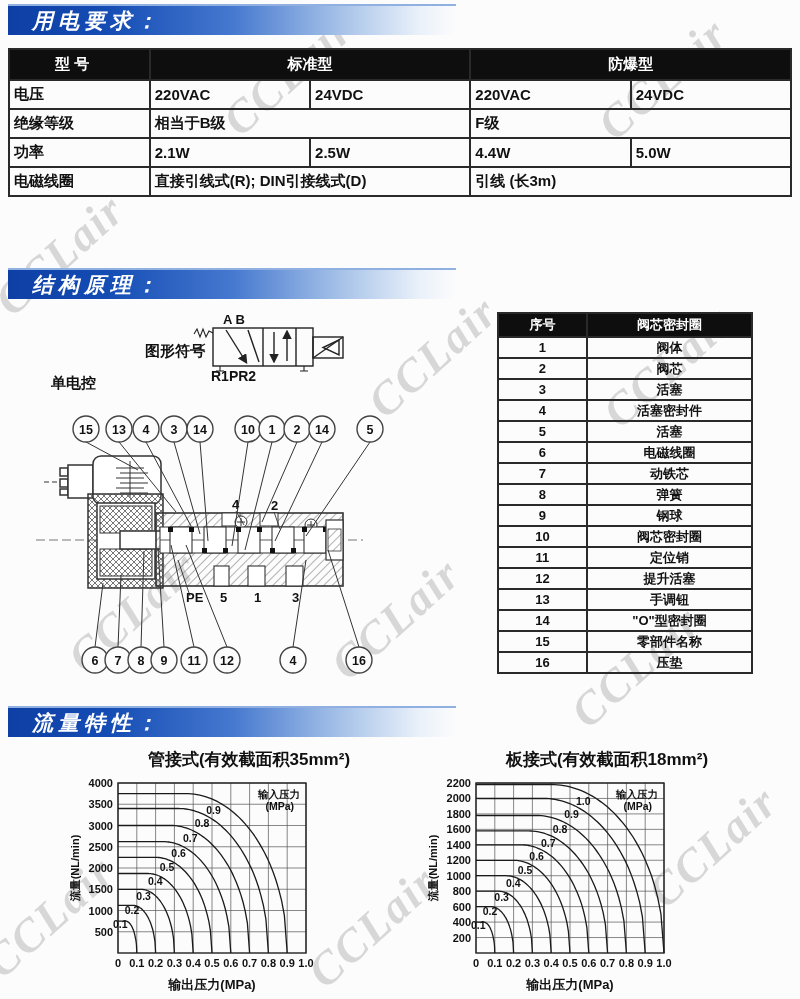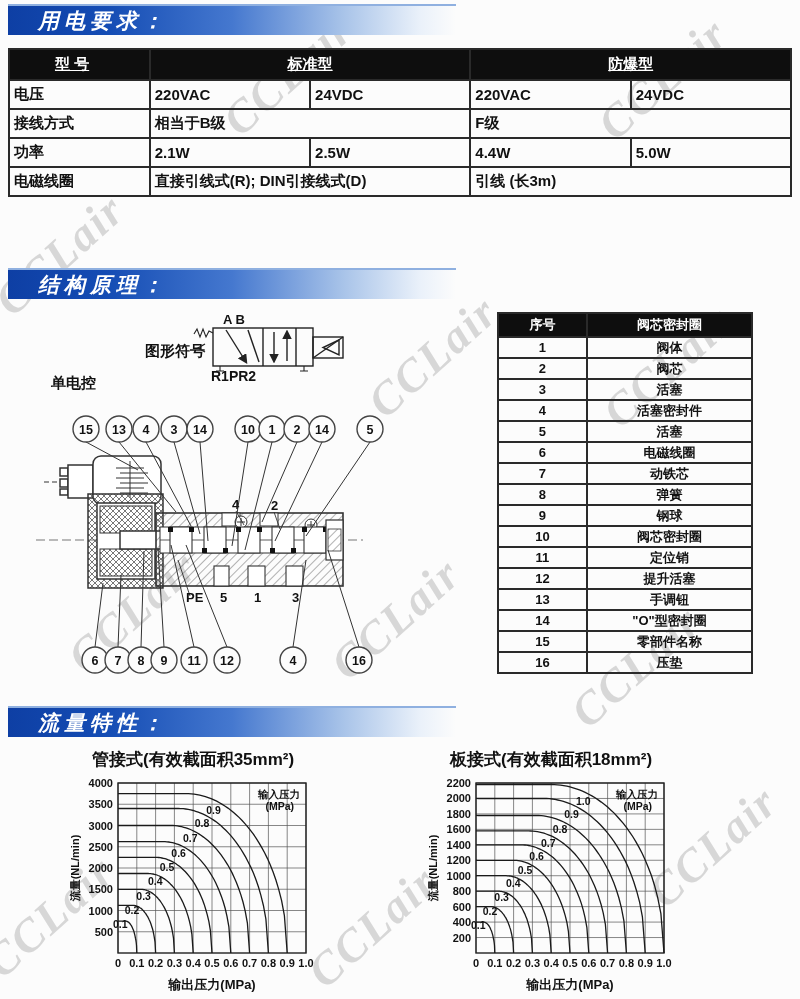--- a/index.html
+++ b/index.html
@@ -5,40 +5,40 @@
   html,body{margin:0;padding:0;background:#e8e8e8;}
   .page{position:relative;width:800px;height:999px;margin:0 auto;background:#fcfcfc;
         overflow:hidden;font-family:"Liberation Sans",sans-serif;color:#111;}
   
   .wm{position:absolute;font:italic bold 46px "Liberation Serif",serif;color:#9d9d9d;
       opacity:.38;transform:rotate(-42deg);letter-spacing:2px;pointer-events:none;white-space:nowrap;}
   
   .banner{position:absolute;left:8px;width:448px;height:31px;
       background:linear-gradient(90deg,#0e3fa4 0%,#144cb4 22%,#4578cf 50%,#a9c4e9 75%,#eaf1fa 92%,#fcfcfc 100%);
       color:#fff;font:italic bold 21px/31px "Liberation Serif",serif;
-      padding-left:30px;box-sizing:border-box;letter-spacing:5px;border-top:2px solid #8fb0e0;}
+      padding-left:24px;box-sizing:border-box;letter-spacing:5px;border-top:2px solid #8fb0e0;}
   
   table.etable{position:absolute;left:8px;top:48px;width:784px;border-collapse:collapse;
       font:bold 15px "Liberation Sans",sans-serif;}
   table.etable td,table.etable th{border:2px solid #2a2a2a;height:25px;padding:1px 4px;}
-  table.etable tr.hdr th{background:#0e0e0e;color:#fff;height:27px;font-size:15px;text-decoration:underline;}
+  table.etable tr.hdr th{background:#0e0e0e;color:#fff;height:27px;font-size:15px;}
   table.etable tr.hdr th.model{text-align:left;padding-left:45px;}
   
   .note{position:absolute;left:8px;top:178px;width:786px;
       font:17px/1.75 "Liberation Serif",serif;color:#0a0a0a;text-indent:2em;margin:0;}
   
   table.ptable{position:absolute;left:497px;top:312px;width:256px;border-collapse:collapse;
       font:bold 13px "Liberation Sans",sans-serif;}
   table.ptable td,table.ptable th{border:2px solid #2a2a2a;text-align:center;height:19px;padding:0 4px;}
   table.ptable tr.hdr th{background:#0e0e0e;color:#fff;height:22px;}
   
   .diagram-svg{position:absolute;left:8px;top:298px;}
   
   .chart-block{position:absolute;width:340px;}
-  .chart-title{font:bold 17px "Liberation Sans",sans-serif;margin:0 0 2px 26px;}
+  .chart-title{font:bold 17px "Liberation Sans",sans-serif;margin:0 0 2px 26px;text-align:center;}
 </style>
 </head>
 <body>
 
 <div class="page">
 
   <div class="wm" style="left:210px;top:48px;">CCLair</div>
   <div class="wm" style="left:585px;top:52px;">CCLair</div>
   <div class="wm" style="left:-18px;top:228px;">CCLair</div>
   <div class="wm" style="left:355px;top:330px;">CCLair</div>
@@ -62,21 +62,21 @@
           <th colspan="2">防爆型</th>
         </tr>
         <tr>
           <td style="width:18%">电压</td>
           <td style="width:20.5%">220VAC</td>
           <td style="width:20.5%">24VDC</td>
           <td style="width:20.5%">220VAC</td>
           <td style="width:20.5%">24VDC</td>
         </tr>
         <tr>
-          <td style="width:18%">接线方式</td>
+          <td style="width:18%">绝缘等级</td>
           <td colspan="2">相当于B级</td>
           <td colspan="2">F级</td>
         </tr>
         <tr>
           <td style="width:18%">功率</td>
           <td style="width:20.5%">2.1W</td>
           <td style="width:20.5%">2.5W</td>
           <td style="width:20.5%">4.4W</td>
           <td style="width:20.5%">5.0W</td>
         </tr>

